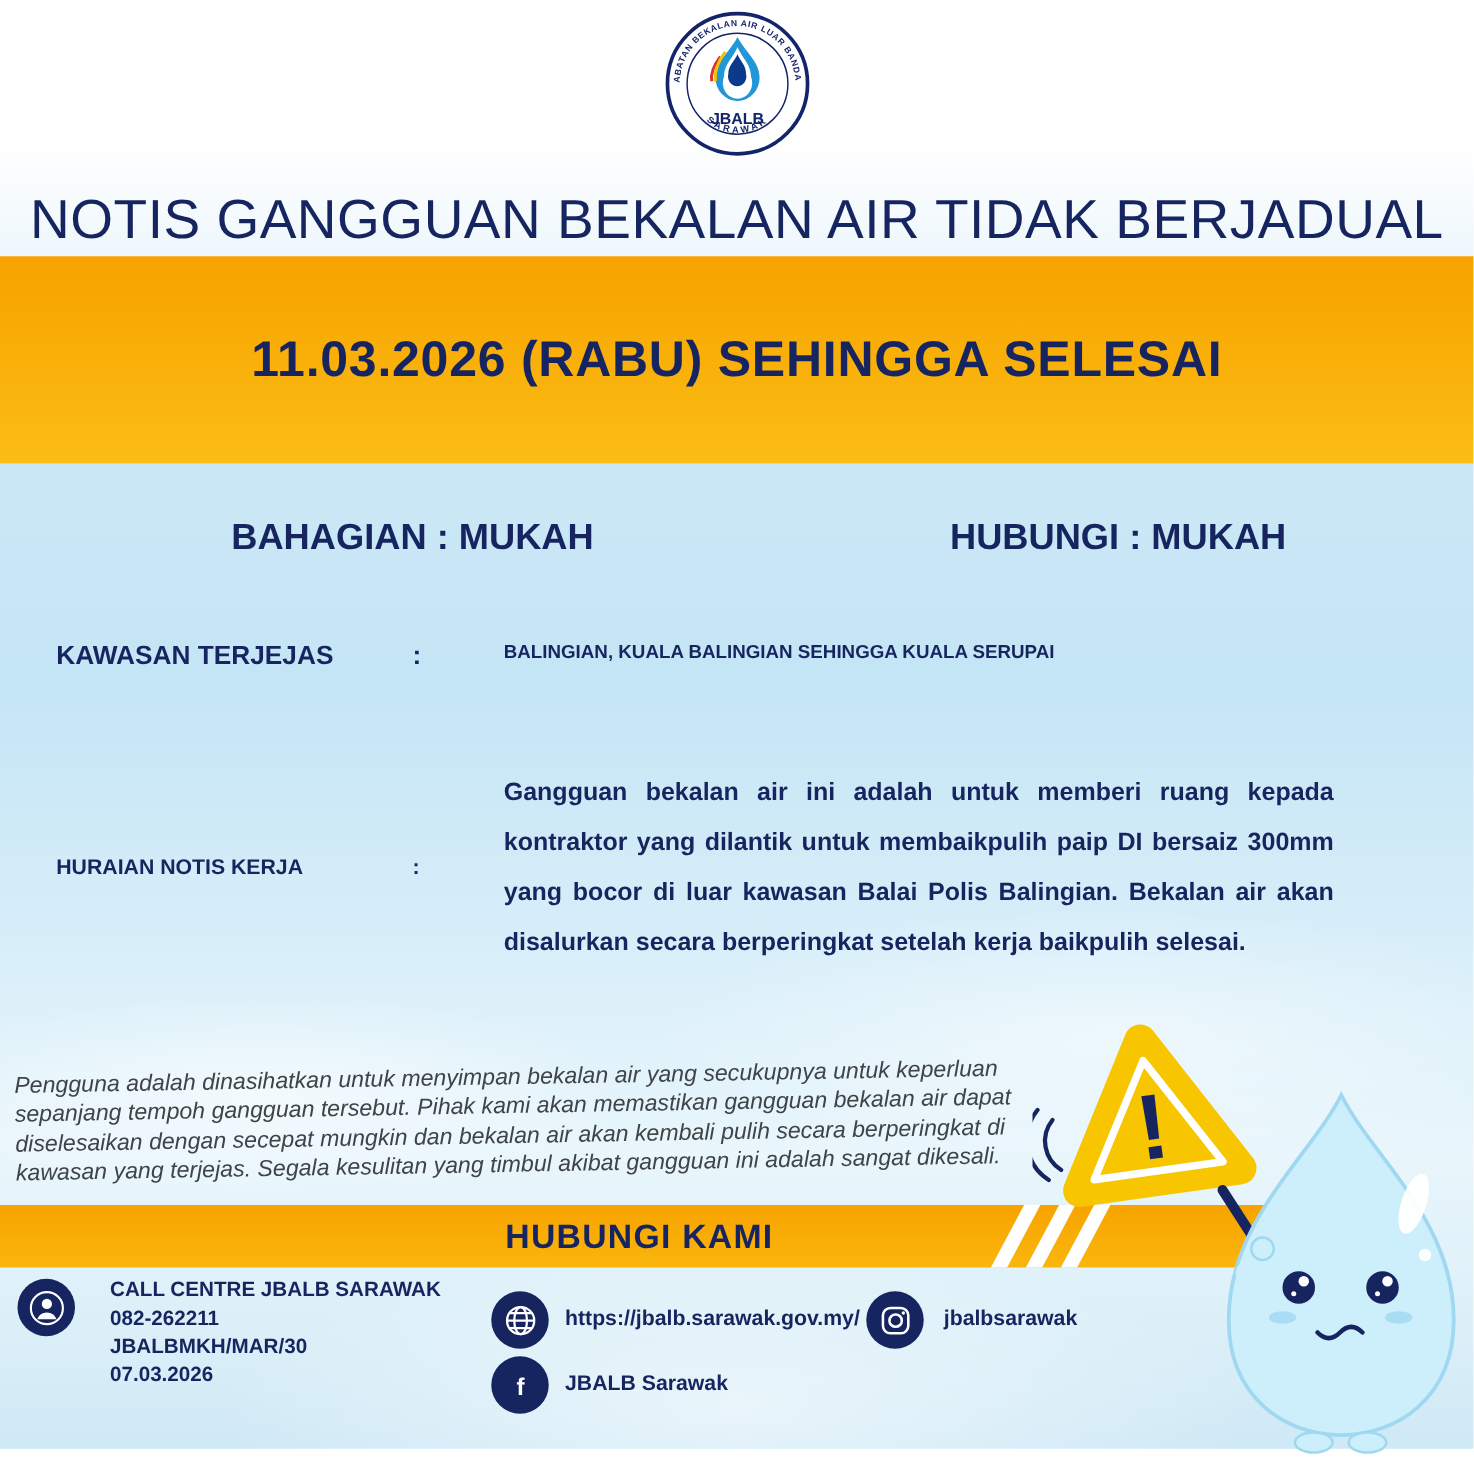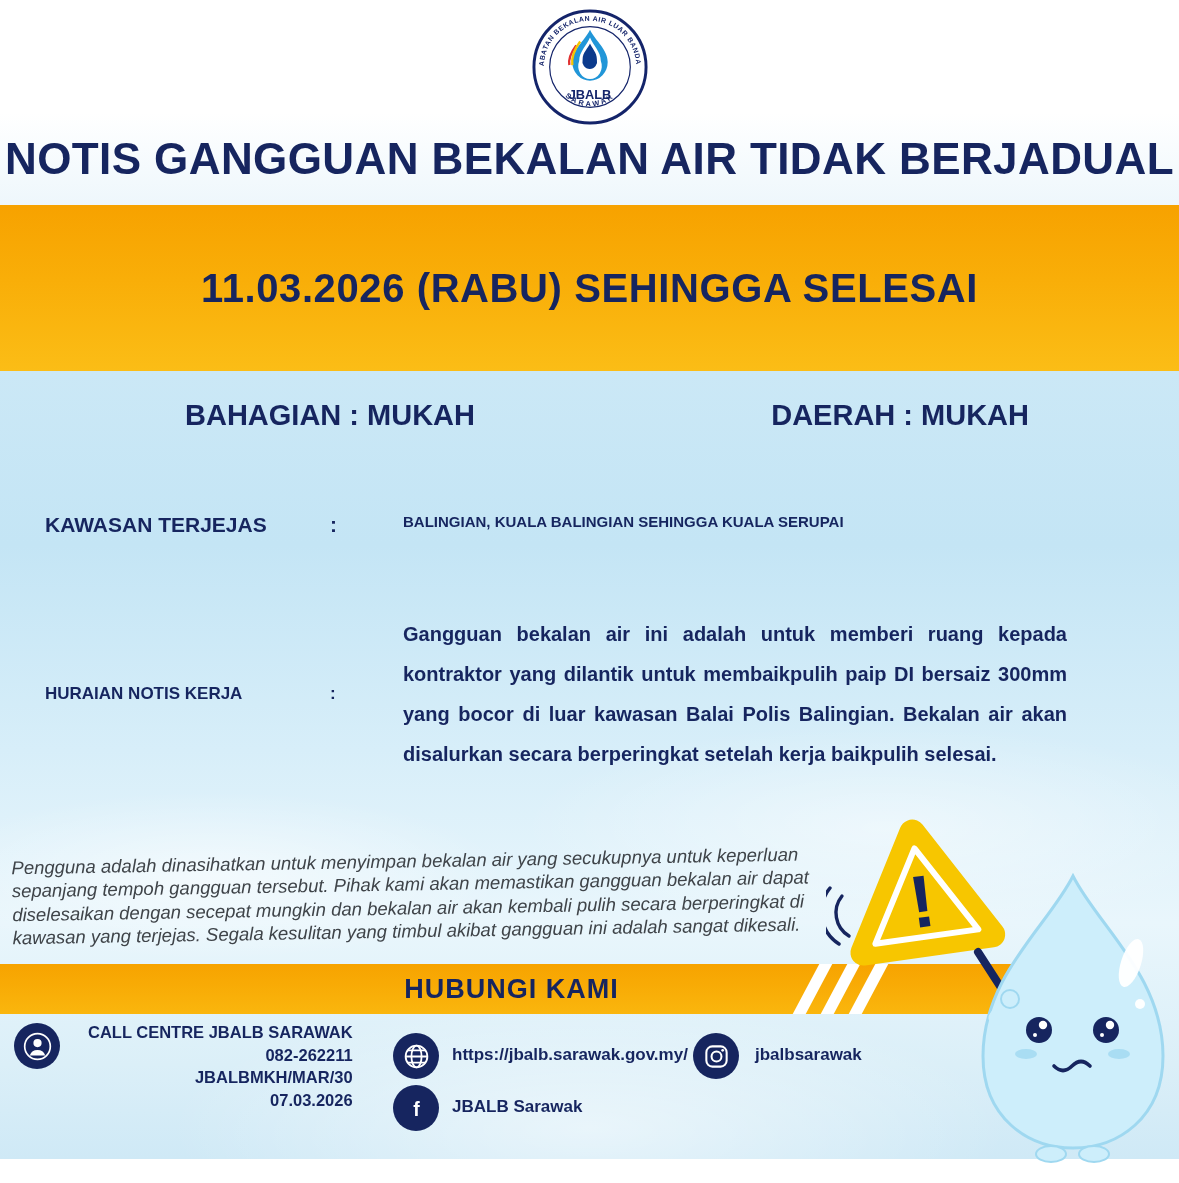--- a/index.html
+++ b/index.html
@@ -3,37 +3,37 @@
 <meta charset="utf-8">
 <style>
   html,body{margin:0;padding:0;background:#ffffff;}
   body{font-family:"Liberation Sans",sans-serif;}
   .poster{position:relative;width:1179px;height:1183px;overflow:hidden;background:#ffffff;}
 
   
   .top-section{height:205px;background:linear-gradient(180deg,#ffffff 0%,#ffffff 55%,#eef7fc 100%);
     display:flex;flex-direction:column;align-items:center;}
   .logo-wrap{margin-top:8px;}
-  .main-title{margin-top:4px;font-size:44px;font-weight:bold;color:#16255f;letter-spacing:.4px;white-space:nowrap;}
+  .main-title{margin-top:20px;font-size:44px;font-weight:normal;color:#16255f;letter-spacing:.4px;white-space:nowrap;}
 
   
   .date-banner{height:166px;background:linear-gradient(180deg,#f7a200 0%,#f9ae08 45%,#fbbd16 100%);
     display:flex;align-items:center;justify-content:center;}
   .date-text{font-size:40px;font-weight:bold;color:#16255f;letter-spacing:.6px;white-space:nowrap;}
 
   
   .body-section{position:relative;height:788px;
     background:linear-gradient(180deg,#cbe8f6 0%,#c4e5f5 22%,#d7eef9 48%,#e9f6fc 70%,#dbeff8 88%,#cfe9f6 100%);}
   .body-section::before{content:"";position:absolute;inset:0;pointer-events:none;
     background:
       radial-gradient(ellipse 420px 120px at 18% 64%, rgba(255,255,255,.55), rgba(255,255,255,0) 70%),
       radial-gradient(ellipse 520px 150px at 75% 58%, rgba(255,255,255,.45), rgba(255,255,255,0) 70%),
       radial-gradient(ellipse 600px 180px at 50% 96%, rgba(255,255,255,.5), rgba(255,255,255,0) 70%);}
 
-  .region-row{position:absolute;top:28px;left:0;right:0;display:flex;justify-content:space-between;
+  .region-row{position:absolute;top:43px;left:0;right:0;display:flex;justify-content:space-between;
     padding:0 150px 0 185px;font-size:29px;font-weight:bold;color:#16255f;}
 
   .kv-grid{display:grid;grid-template-columns:285px 73px 1fr;color:#16255f;font-weight:bold;}
   .kawasan-row{position:absolute;top:142px;left:45px;right:60px;}
   .kawasan-row .kv-label,.kawasan-row .kv-sep{font-size:21px;}
   .kawasan-row .kv-value{font-size:15px;}
 
   .huraian-row{position:absolute;top:243px;left:45px;right:112px;align-items:center;}
   .huraian-row .kv-label,.huraian-row .kv-sep{font-size:17px;}
   .huraian-row .kv-value{font-size:20px;line-height:40px;text-align:justify;}
@@ -51,21 +51,21 @@
 
   
   .circle-icon{position:absolute;width:46px;height:46px;border-radius:50%;background:#16255f;
     display:flex;align-items:center;justify-content:center;z-index:2;}
   .circle-icon svg{width:29px;height:29px;display:block;}
   .cc-icon{left:14px;top:652px;}
   .web-icon{left:393px;top:662px;}
   .fb-icon{left:393px;top:714px;}
   .ig-icon{left:693px;top:662px;}
   .cc-text{position:absolute;left:88px;top:650px;font-size:16.5px;font-weight:bold;color:#16255f;
-    line-height:22.5px;z-index:2;text-align:right;}
+    line-height:22.5px;z-index:2;}
   .contact-label{position:absolute;font-size:17px;font-weight:bold;color:#16255f;z-index:2;}
   .web-label{left:452px;top:674px;}
   .fb-label{left:452px;top:726px;}
   .ig-label{left:755px;top:674px;}
 
   
   .mascot{position:absolute;left:826px;top:800px;z-index:3;}
 
   svg text{font-family:"Liberation Sans",sans-serif;}
 </style>
@@ -103,21 +103,21 @@
   </div>
 
   <div class="date-banner">
     <div class="date-text">11.03.2026 (RABU) SEHINGGA SELESAI</div>
   </div>
 
   <div class="body-section">
 
     <div class="region-row">
       <span>BAHAGIAN : MUKAH</span>
-      <span>DAERAH : MUKAH</span>
+      <span>HUBUNGI : MUKAH</span>
     </div>
 
     <div class="kv-grid kawasan-row">
       <span class="kv-label">KAWASAN TERJEJAS</span>
       <span class="kv-sep">:</span>
       <span class="kv-value">BALINGIAN, KUALA BALINGIAN SEHINGGA KUALA SERUPAI</span>
     </div>
 
     <div class="kv-grid huraian-row">
       <span class="kv-label">HURAIAN NOTIS KERJA</span>

